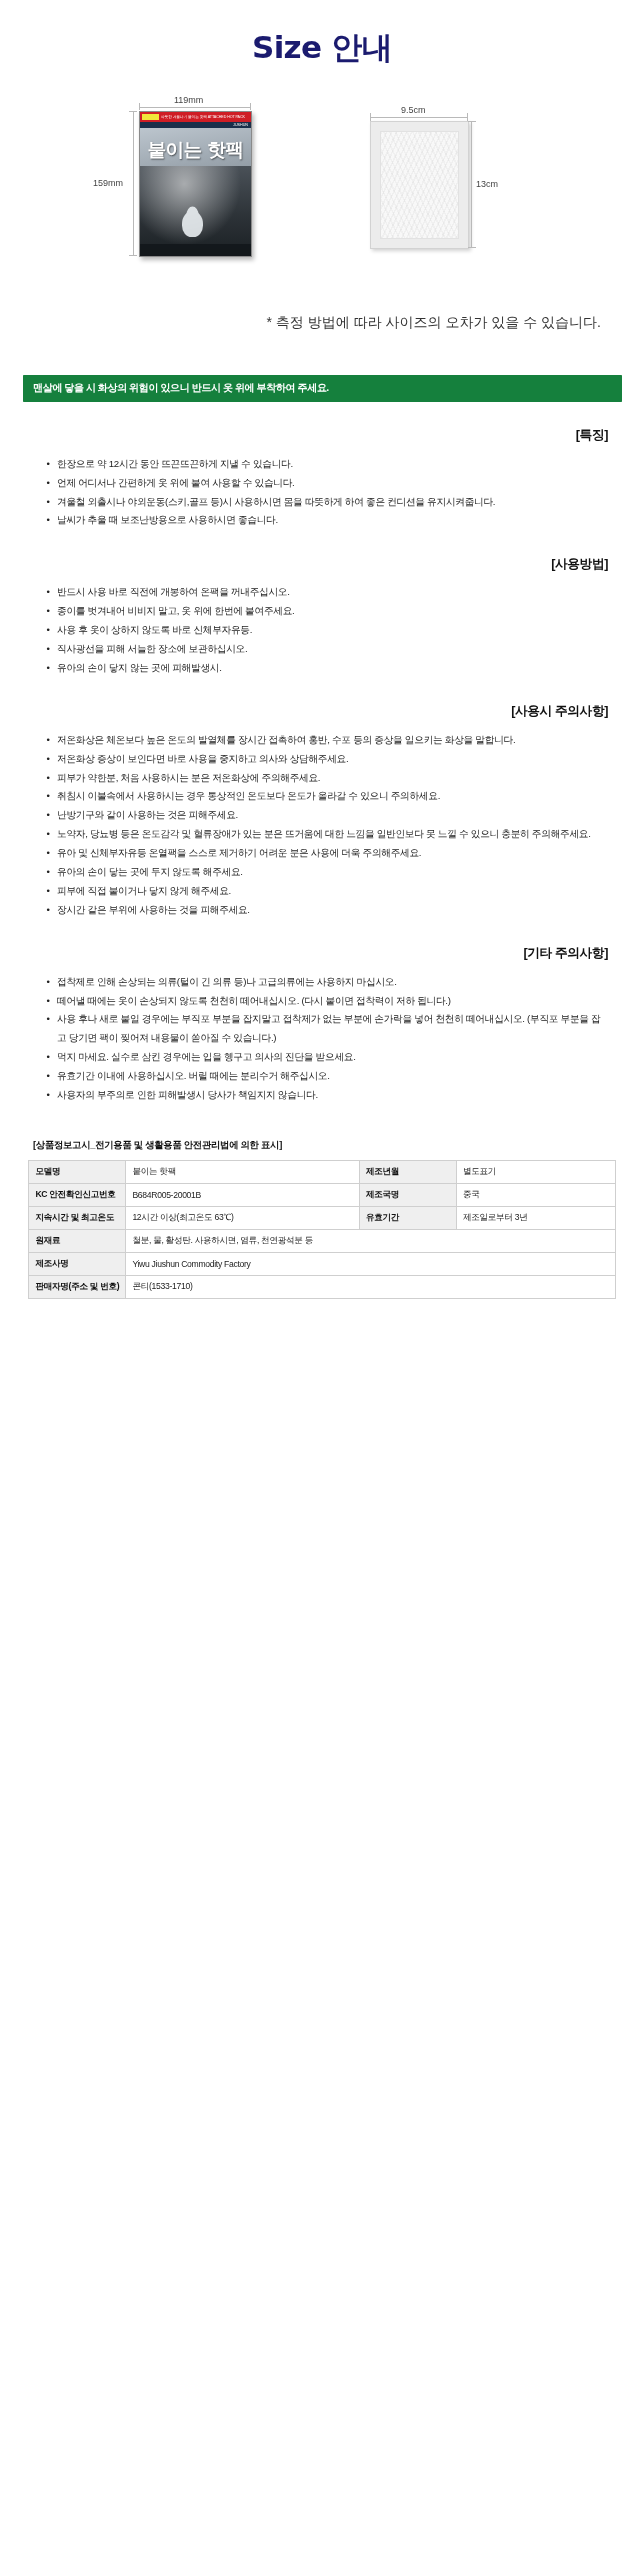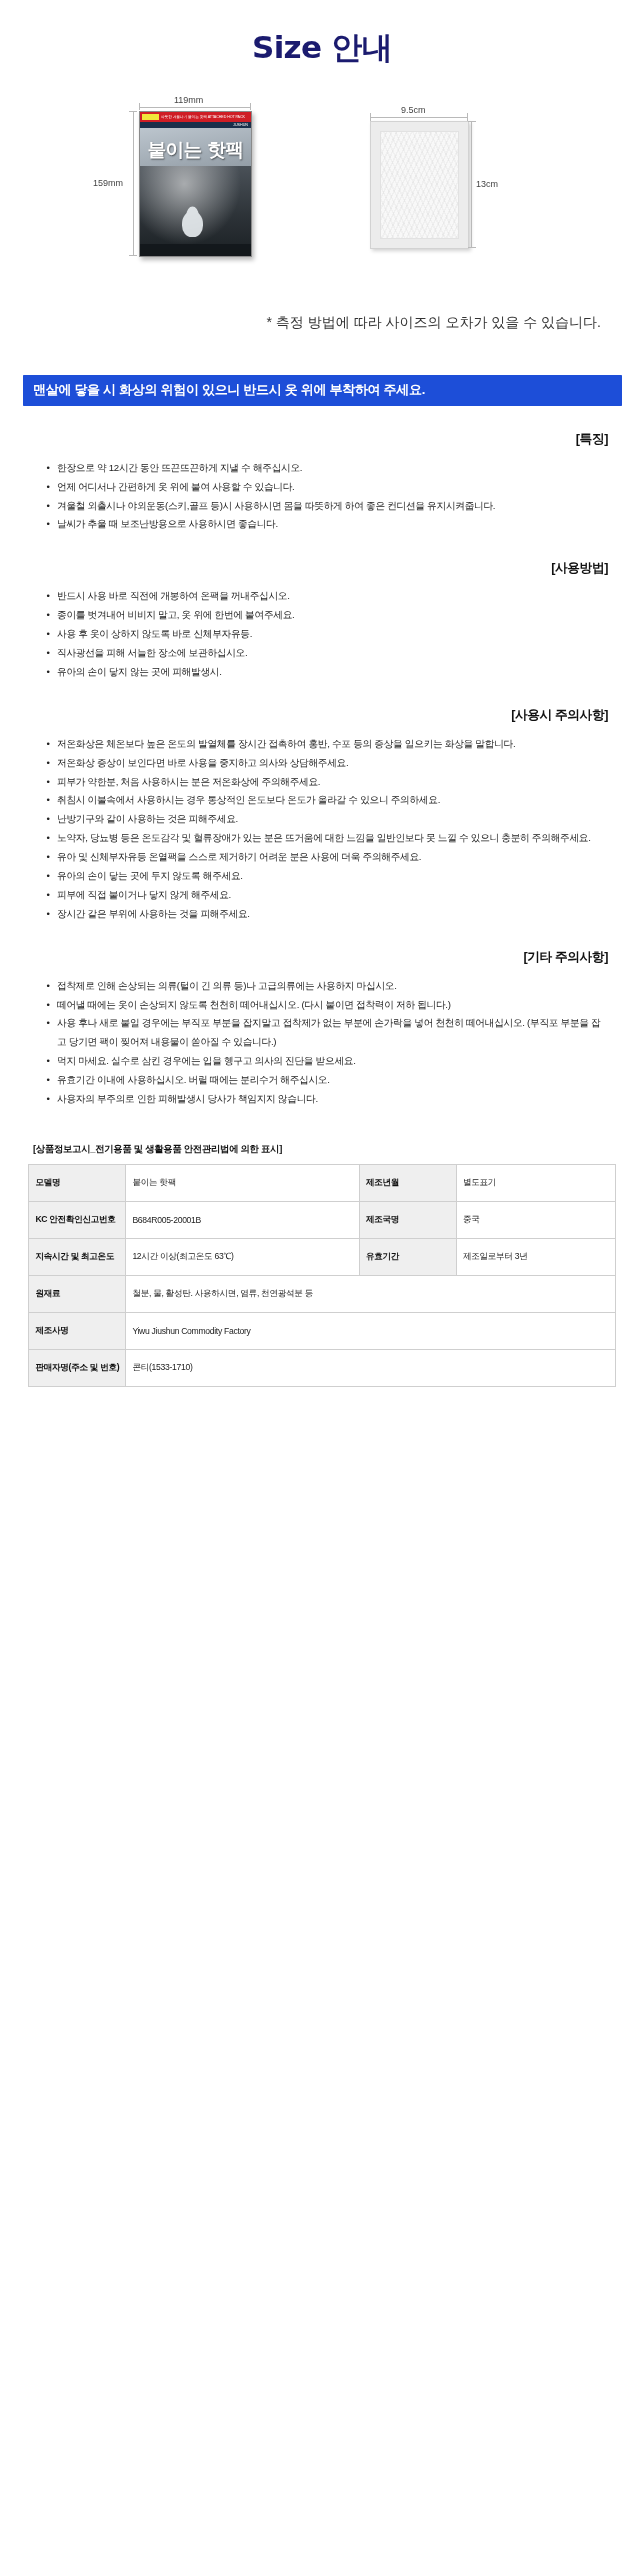--- a/index.html
+++ b/index.html
@@ -155,27 +155,28 @@
     padding-right: 43px;
     margin-top: 4.5px;
   }
 
   
   .warn-wrap {
     padding: 0 22.5px;
     margin-top: 43px;
   }
   .warn {
-    background: #1d4ed8;
+    background: #15803d;
     color: #ffffff;
-    font-size: 13px;
+    font-size: 10px;
     font-weight: bold;
     padding: 6.7px 10.5px;
     letter-spacing: -0.3px;
     border-radius: 0.7px;
+    font-family: Liberation Serif, serif;
   }
 
   
   .content {
     padding: 0 36px 0 33px;
   }
   .sec-title {
     font-size: 12.7px;
     font-weight: bold;
     color: #111;
@@ -218,21 +219,21 @@
     padding: 0 28.4px 30px 28.4px;
   }
   table.spec {
     width: 100%;
     border-collapse: collapse;
     font-size: 8.6px;
     color: #222;
   }
   table.spec td {
     border: 0.7px solid #cfcfcf;
-    padding: 12px 6px;
+    padding: 5px 6px;
     letter-spacing: -0.3px;
     vertical-align: middle;
   }
   table.spec td.hd {
     background: #efefef;
     font-weight: bold;
     width: 84px;
     color: #111;
   }
 </style>
@@ -286,21 +287,21 @@
   <div class="note">* 측정 방법에 따라 사이즈의 오차가 있을 수 있습니다.</div>
 
   <div class="warn-wrap">
     <div class="warn">맨살에 닿을 시 화상의 위험이 있으니 반드시 옷 위에 부착하여 주세요.</div>
   </div>
 
   <div class="content">
 
     <div class="sec-title">[특징]</div>
     <ul class="bul">
-      <li>한장으로 약 12시간 동안 뜨끈뜨끈하게 지낼 수 해주십시오.</li>
+      <li>한장으로 약 12시간 동안 뜨끈뜨끈하게 지낼 수 있습니다.</li>
       <li>언제 어디서나 간편하게 옷 위에 붙여 사용할 수 있습니다.</li>
       <li>겨울철 외출시나 야외운동(스키,골프 등)시 사용하시면 몸을 따뜻하게 하여 좋은 컨디션을 유지시켜줍니다.</li>
       <li>날씨가 추울 때 보조난방용으로 사용하시면 좋습니다.</li>
     </ul>
 
     <div class="sec-title">[사용방법]</div>
     <ul class="bul">
       <li>반드시 사용 바로 직전에 개봉하여 온팩을 꺼내주십시오.</li>
       <li>종이를 벗겨내어 비비지 말고, 옷 위에 한번에 붙여주세요.</li>
       <li>사용 후 옷이 상하지 않도록 바로 신체부자유등.</li>

